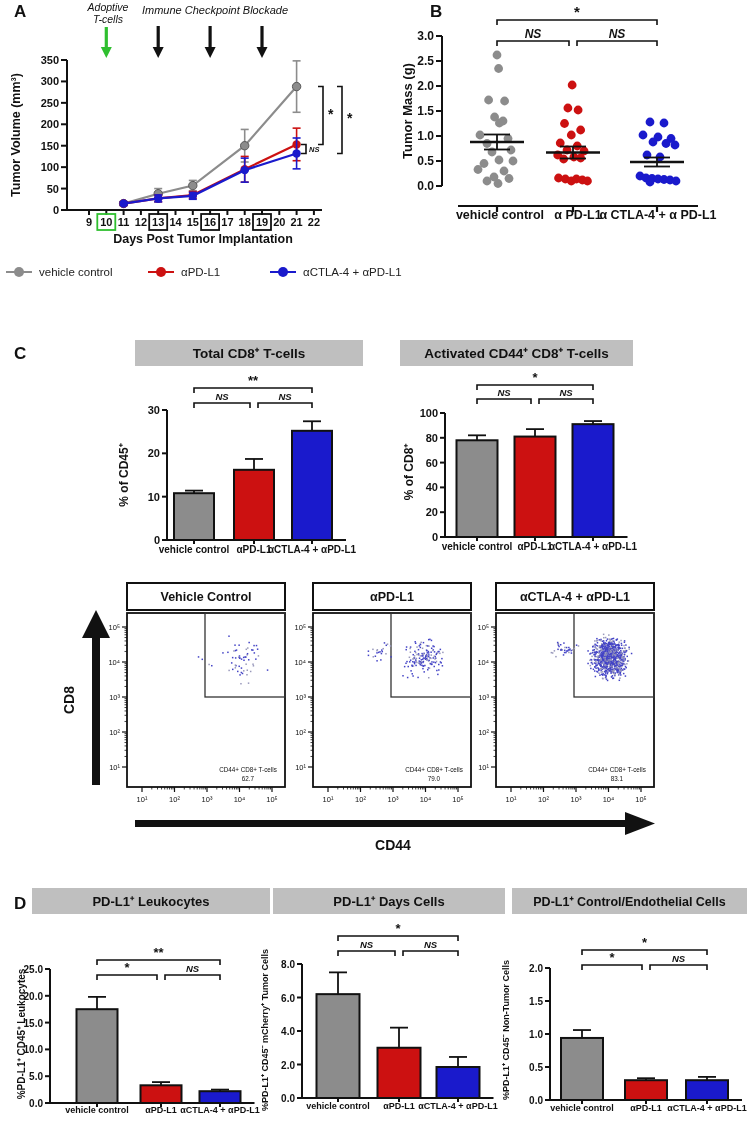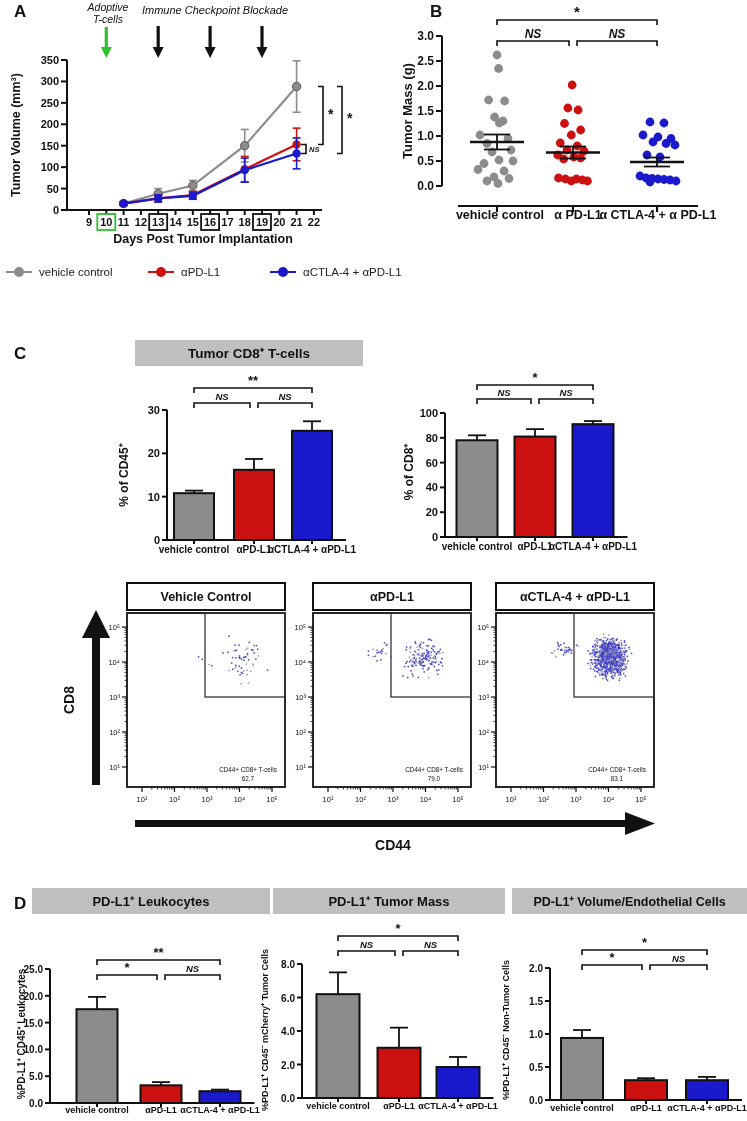--- a/index.html
+++ b/index.html
@@ -275,21 +275,22 @@
       <path d="M97,25 V20 H257 V25" fill="none" stroke="#111" stroke-width="1.6"></path>
       <text x="177" y="17" text-anchor="middle" font-size="15" font-family="&quot;Liberation Sans&quot;, sans-serif" font-weight="bold" fill="#111">*</text>
       <path d="M97,46 V41 H169 V46" fill="none" stroke="#111" stroke-width="1.6"></path>
       <text x="133" y="38" text-anchor="middle" font-size="12" font-family="&quot;Liberation Sans&quot;, sans-serif" font-weight="bold" fill="#111" font-style="italic">NS</text>
       <path d="M177,46 V41 H257 V46" fill="none" stroke="#111" stroke-width="1.6"></path>
       <text x="217" y="38" text-anchor="middle" font-size="12" font-family="&quot;Liberation Sans&quot;, sans-serif" font-weight="bold" fill="#111" font-style="italic">NS</text>
       <text x="12" y="111" text-anchor="middle" font-size="13" font-family="&quot;Liberation Sans&quot;, sans-serif" font-weight="bold" fill="#111" transform="rotate(-90 12 111)">Tumor Mass (g)</text>
     </svg>
 
   <div class="plabel" style="left:14px;top:344px;">C</div>
-  <div class="hdr" style="left:135px;top:340px;width:228px;height:26px;font-size:13.5px;">Tumor CD8⁺ T-cells</div>
+  <div class="hdr" style="left:135px;top:340px;width:228px;height:26px;font-size:13.5px;">Total CD8⁺ T-cells</div>
+  <div class="hdr" style="left:400px;top:340px;width:233px;height:26px;font-size:13.5px;">Activated CD44⁺ CD8⁺ T-cells</div>
   <svg id="chartC1" style="left:100px;top:372px;" width="290" height="205">
       <line x1="67" y1="38.00999999999999" x2="67" y2="168" stroke="#111" stroke-width="2"></line>
       <line x1="62" y1="168" x2="67" y2="168" stroke="#111" stroke-width="2"></line>
       <text x="60" y="172" text-anchor="end" font-size="11" font-family="&quot;Liberation Sans&quot;, sans-serif" font-weight="bold" fill="#111">0</text>
       <line x1="62" y1="124.67" x2="67" y2="124.67" stroke="#111" stroke-width="2"></line>
       <text x="60" y="128.67000000000002" text-anchor="end" font-size="11" font-family="&quot;Liberation Sans&quot;, sans-serif" font-weight="bold" fill="#111">10</text>
       <line x1="62" y1="81.34" x2="67" y2="81.34" stroke="#111" stroke-width="2"></line>
       <text x="60" y="85.34" text-anchor="end" font-size="11" font-family="&quot;Liberation Sans&quot;, sans-serif" font-weight="bold" fill="#111">20</text>
       <line x1="62" y1="38.00999999999999" x2="67" y2="38.00999999999999" stroke="#111" stroke-width="2"></line>
       <text x="60" y="42.00999999999999" text-anchor="end" font-size="11" font-family="&quot;Liberation Sans&quot;, sans-serif" font-weight="bold" fill="#111">30</text>
@@ -1754,22 +1755,22 @@
       <text x="12" y="100" text-anchor="middle" font-size="14" font-family="&quot;Liberation Sans&quot;, sans-serif" font-weight="bold" fill="#111" transform="rotate(-90 12 100)">CD8</text>
     </svg>
   <svg id="cd44axis" style="left:128px;top:808px;" width="570" height="50">
       <rect x="7" y="12" width="490" height="7" fill="#111"></rect>
       <path d="M497,4 L497,27 L527,15.5 Z" fill="#111"></path>
       <text x="265" y="42" text-anchor="middle" font-size="14" font-family="&quot;Liberation Sans&quot;, sans-serif" font-weight="bold" fill="#111">CD44</text>
     </svg>
 
   <div class="plabel" style="left:14px;top:894px;">D</div>
   <div class="hdr" style="left:32px;top:888px;width:238px;height:26px;font-size:13px;">PD-L1⁺ Leukocytes</div>
-  <div class="hdr" style="left:273px;top:888px;width:232px;height:26px;font-size:13px;">PD-L1⁺ Tumor Mass</div>
-  <div class="hdr" style="left:512px;top:888px;width:235px;height:26px;font-size:12.5px;">PD-L1⁺ Volume/Endothelial Cells</div>
+  <div class="hdr" style="left:273px;top:888px;width:232px;height:26px;font-size:13px;">PD-L1⁺ Days Cells</div>
+  <div class="hdr" style="left:512px;top:888px;width:235px;height:26px;font-size:12.5px;">PD-L1⁺ Control/Endothelial Cells</div>
   <svg id="chartD1" style="left:10px;top:922px;" width="250" height="199">
       <line x1="40" y1="47" x2="40" y2="181" stroke="#111" stroke-width="2"></line>
       <line x1="35" y1="181" x2="40" y2="181" stroke="#111" stroke-width="2"></line>
       <text x="33" y="185" text-anchor="end" font-size="10" font-family="&quot;Liberation Sans&quot;, sans-serif" font-weight="bold" fill="#111">0.0</text>
       <line x1="35" y1="154.2" x2="40" y2="154.2" stroke="#111" stroke-width="2"></line>
       <text x="33" y="158.2" text-anchor="end" font-size="10" font-family="&quot;Liberation Sans&quot;, sans-serif" font-weight="bold" fill="#111">5.0</text>
       <line x1="35" y1="127.4" x2="40" y2="127.4" stroke="#111" stroke-width="2"></line>
       <text x="33" y="131.4" text-anchor="end" font-size="10" font-family="&quot;Liberation Sans&quot;, sans-serif" font-weight="bold" fill="#111">10.0</text>
       <line x1="35" y1="100.6" x2="40" y2="100.6" stroke="#111" stroke-width="2"></line>
       <text x="33" y="104.6" text-anchor="end" font-size="10" font-family="&quot;Liberation Sans&quot;, sans-serif" font-weight="bold" fill="#111">15.0</text>

